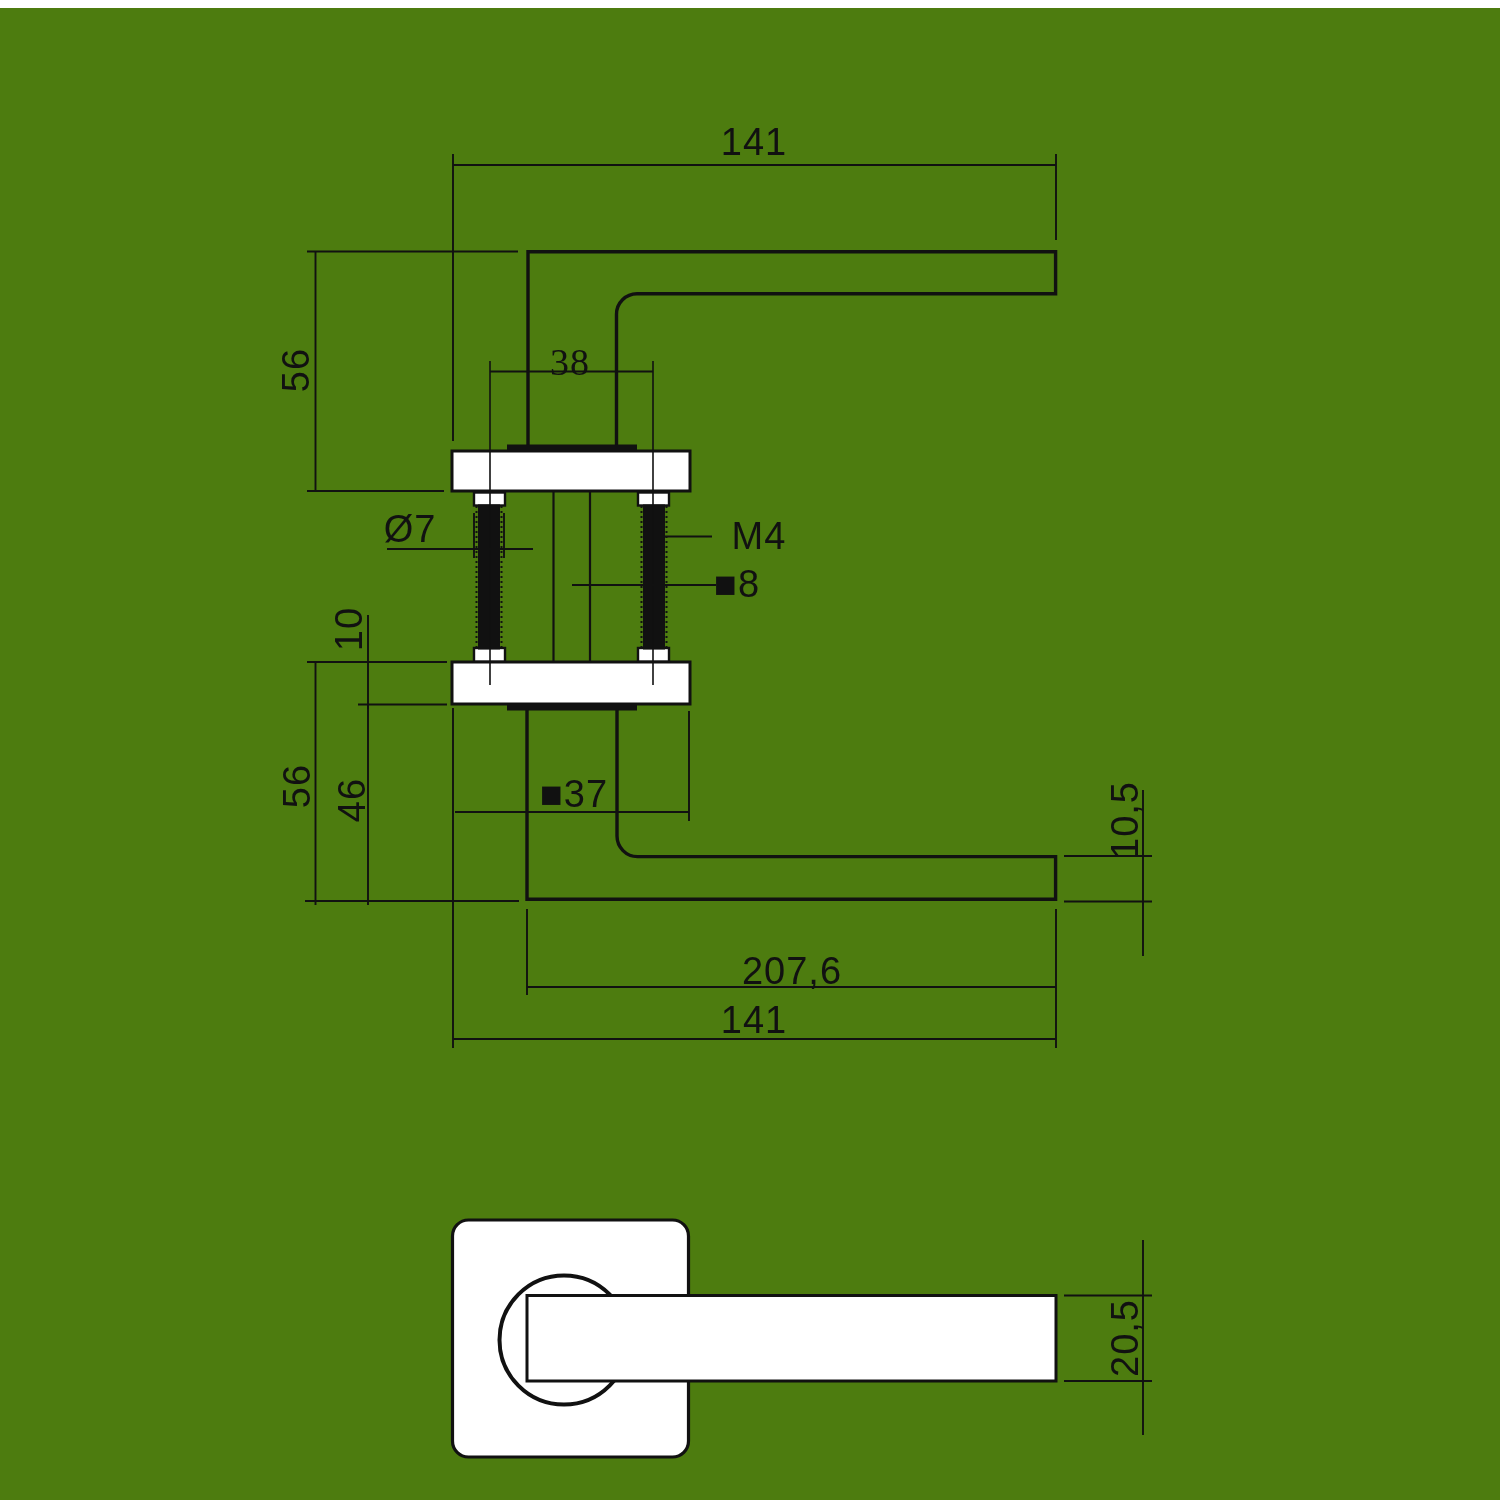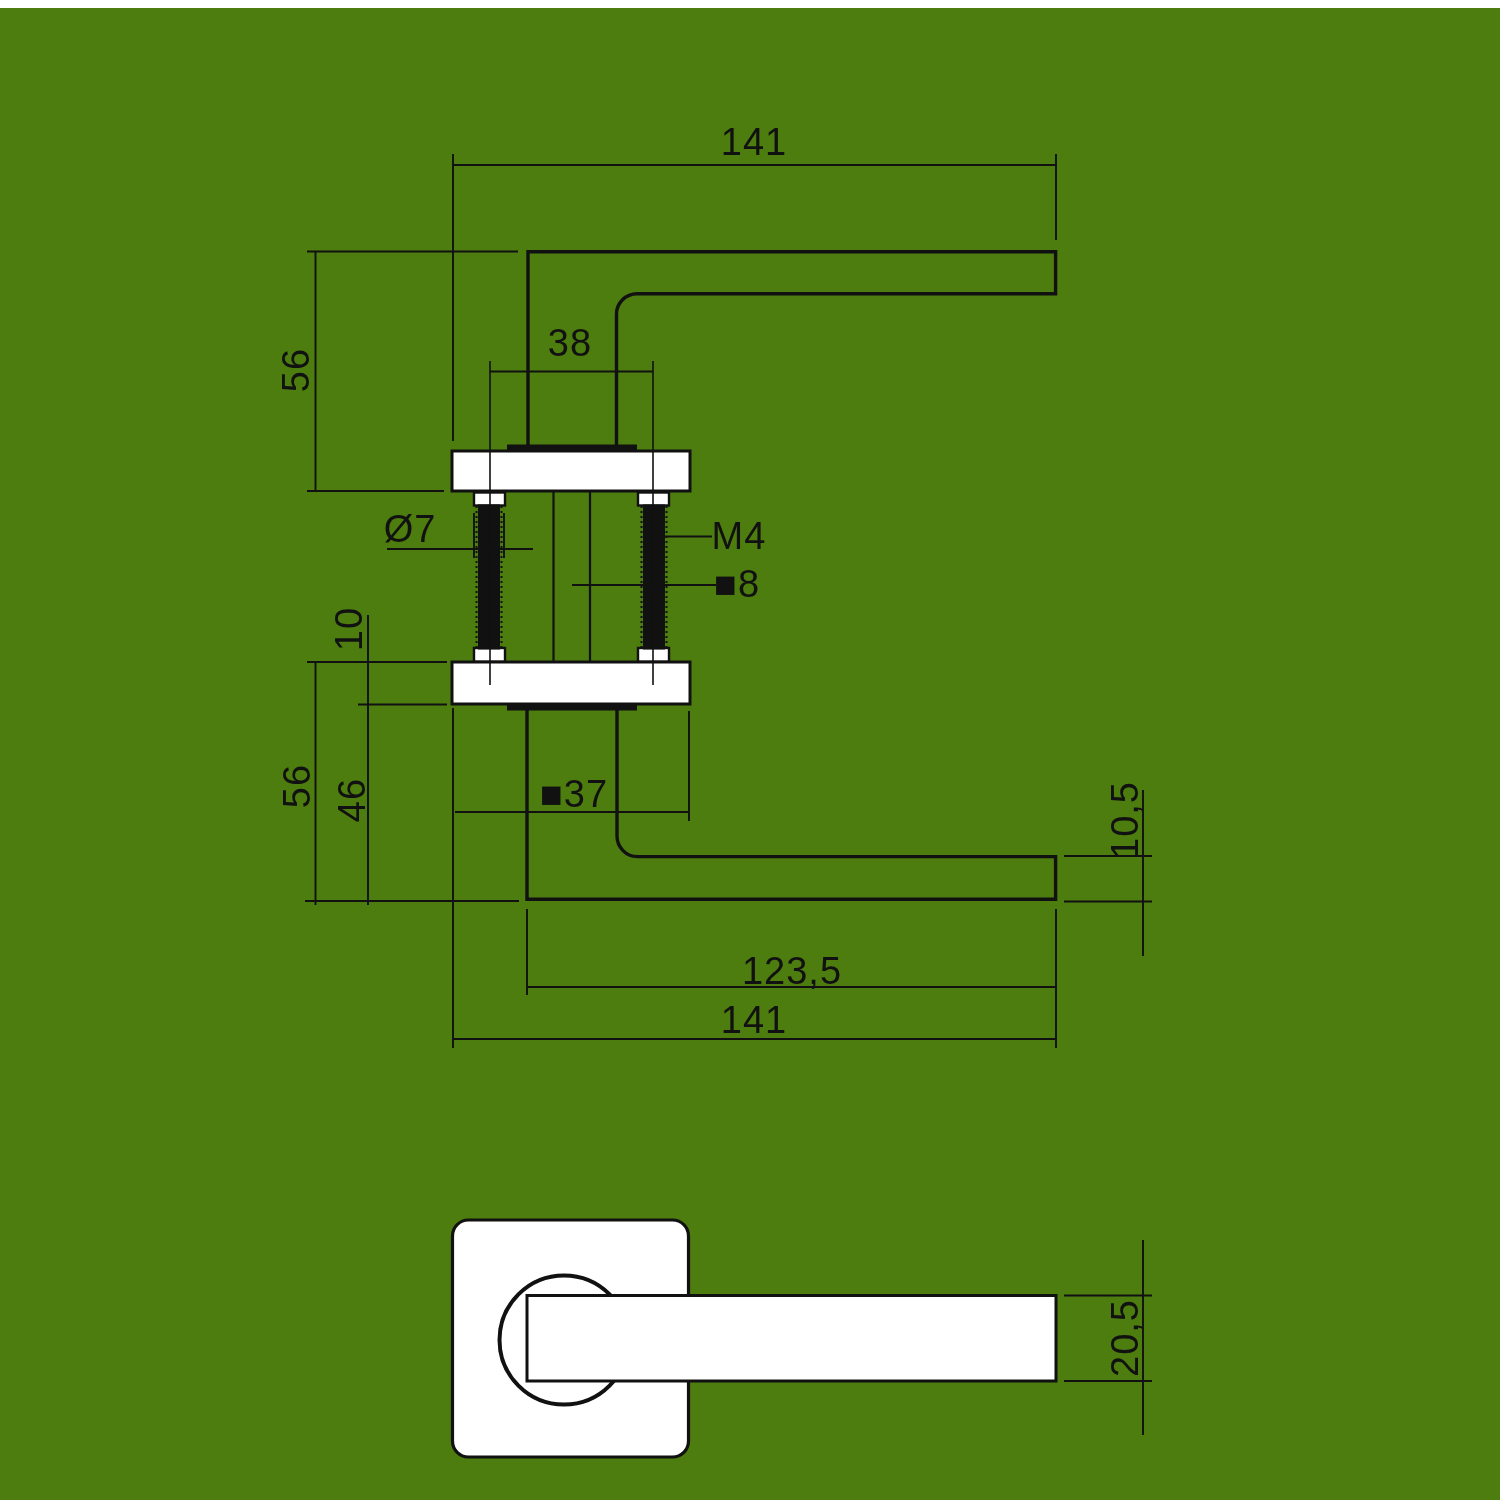--- a/index.html
+++ b/index.html
@@ -106,26 +106,26 @@
       <line x1="453" y1="1031" x2="1056" y2="1031"></line>
 
       <line x1="1064" y1="1287.5" x2="1152" y2="1287.5"></line>
       <line x1="1064" y1="1373" x2="1152" y2="1373"></line>
       <line x1="1143" y1="1232" x2="1143" y2="1427"></line>
     </g>
   </svg>
 
   <div class="dim-label" style="left:754px;top:134px;">141</div>
   <div class="dim-label rot" style="left:296px;top:362px;">56</div>
-  <div class="dim-label" style="left:570px;top:335px;">38</div>
+  <div class="dim-label" style="left:570px;top:354px;font-family:Liberation Serif, serif;">38</div>
   <div class="dim-label" style="left:410px;top:521px;text-align:right;">Ø7</div>
-  <div class="dim-label" style="left:739px;top:528px;">M4</div>
+  <div class="dim-label" style="left:759px;top:528px;">M4</div>
   <div class="dim-label" style="left:737px;top:576px;">■8</div>
   <div class="dim-label rot" style="left:349px;top:621px;">10</div>
   <div class="dim-label rot" style="left:297px;top:778px;">56</div>
   <div class="dim-label rot" style="left:352px;top:792px;">46</div>
   <div class="dim-label" style="left:574px;top:786px;">■37</div>
   <div class="dim-label rot" style="left:1125px;top:812px;">10,5</div>
-  <div class="dim-label" style="left:792px;top:963px;">123,5</div>
+  <div class="dim-label" style="left:792px;top:963px;">207,6</div>
   <div class="dim-label" style="left:754px;top:1012px;">141</div>
   <div class="dim-label rot" style="left:1125px;top:1330px;">20,5</div>
 
 </div>
 
 </body></html>

